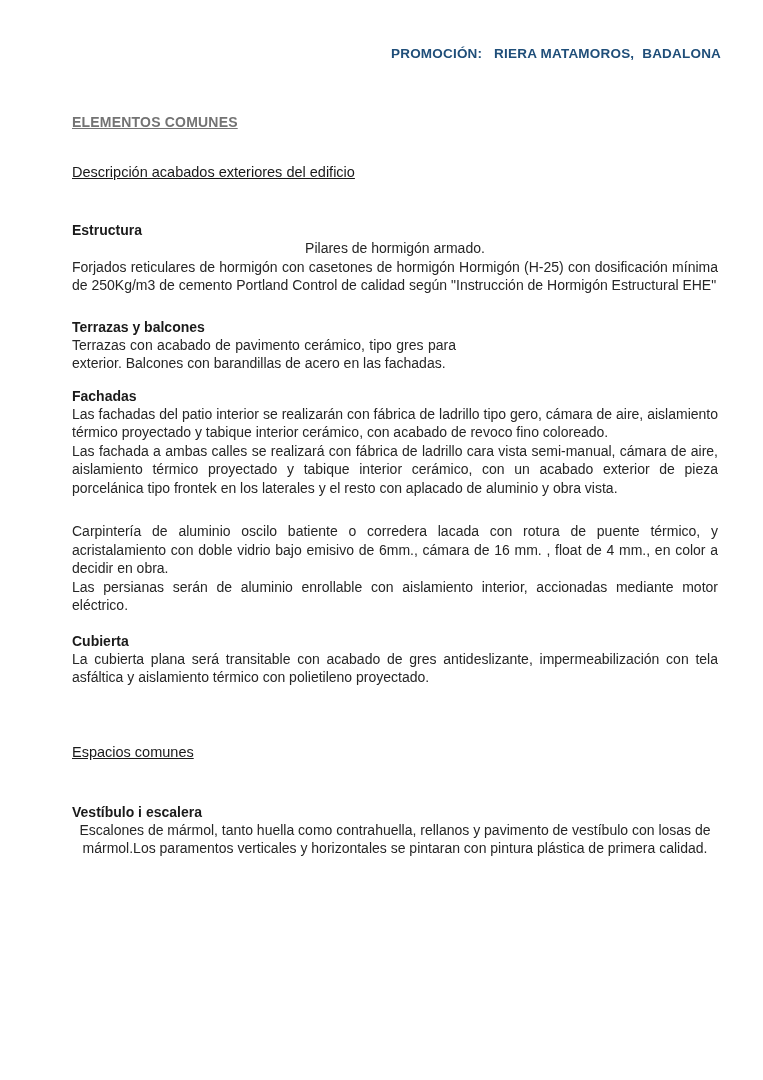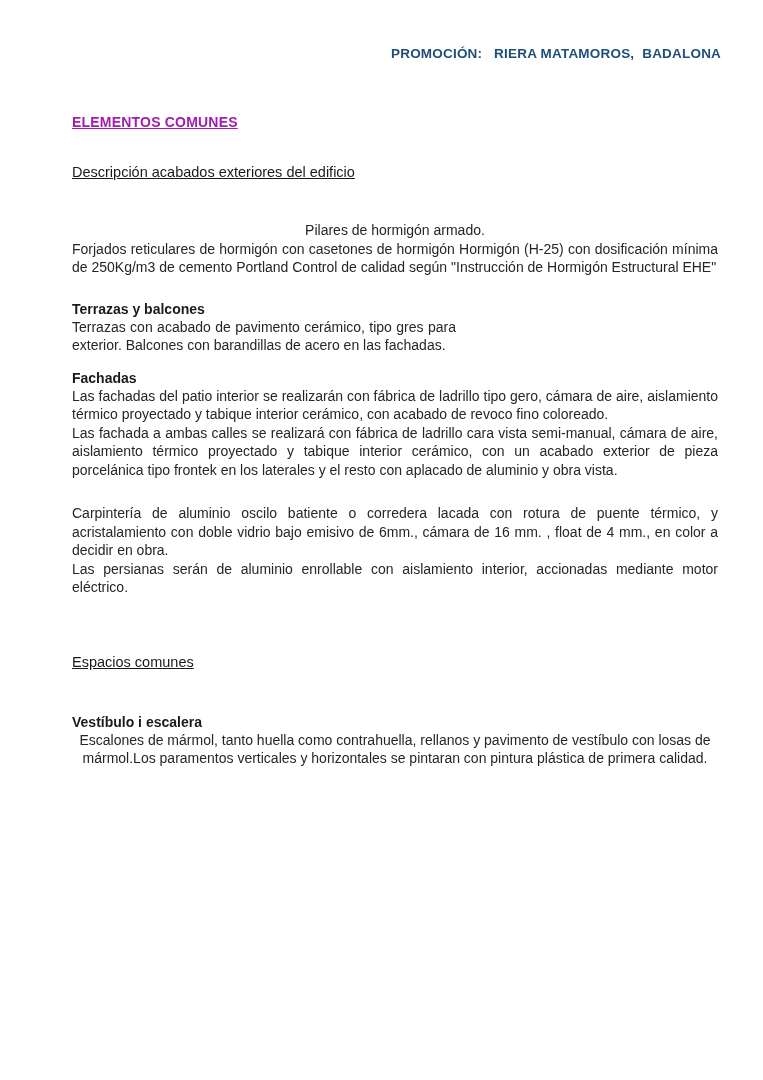--- a/index.html
+++ b/index.html
@@ -27,21 +27,21 @@
     white-space: pre;
     color: #1f4e79;
     padding-left: 8px;
   }
   .main-heading {
     margin-top: 53px;
     font-size: 14px;
     font-weight: bold;
     text-decoration: underline;
     letter-spacing: 0.2px;
-    color: #a21caf;
+    color: #737373;
   }
   .sub-heading {
     margin-top: 34px;
     font-size: 14.5px;
     text-decoration: underline;
     color: #1a1a1a;
   }
   .section-title {
     font-size: 14px;
     font-weight: bold;
@@ -75,40 +75,45 @@
 
 <div class="page">
 
   <div class="promo-header">PROMOCIÓN:   RIERA MATAMOROS,  BADALONA</div>
 
   <div class="main-heading">ELEMENTOS COMUNES</div>
 
   <div class="sub-heading">Descripción acabados exteriores del edificio</div>
 
   <div class="section sec-estructura">
+    <div class="section-title">Estructura</div>
     <p class="body-text no-justify">Pilares de hormigón armado.</p>
     <p class="body-text">Forjados reticulares de hormigón con casetones de hormigón Hormigón (H-25) con dosificación mínima de 250Kg/m3 de cemento Portland Control de calidad según "Instrucción de Hormigón Estructural EHE"</p>
   </div>
 
   <div class="section sec-terrazas">
     <div class="section-title">Terrazas y balcones</div>
     <p class="body-text">Terrazas con acabado de pavimento cerámico, tipo gres para exterior. Balcones con barandillas de acero en las fachadas.</p>
   </div>
 
   <div class="section sec-fachadas">
     <div class="section-title">Fachadas</div>
     <p class="body-text">Las fachadas del patio interior se realizarán con fábrica de ladrillo tipo gero, cámara de aire, aislamiento térmico proyectado y tabique interior cerámico, con acabado de revoco fino coloreado.</p>
     <p class="body-text">Las fachada a ambas calles se realizará con fábrica de ladrillo cara vista semi-manual, cámara de aire, aislamiento térmico proyectado y tabique interior cerámico, con un acabado exterior de pieza porcelánica tipo frontek en los laterales y el resto con aplacado de aluminio y obra vista.</p>
   </div>
 
   <div class="section sec-cerramiento">
     <p class="body-text">Carpintería de aluminio oscilo batiente o corredera lacada con rotura de puente térmico, y acristalamiento con doble vidrio bajo emisivo de 6mm., cámara de 16 mm. , float de 4 mm., en color a decidir en obra.</p>
     <p class="body-text">Las persianas serán de aluminio enrollable con aislamiento interior, accionadas mediante motor eléctrico.</p>
   </div>
 
+  <div class="section sec-cubierta">
+    <div class="section-title">Cubierta</div>
+    <p class="body-text">La cubierta plana será transitable con acabado de gres antideslizante, impermeabilización con tela asfáltica y aislamiento térmico con polietileno  proyectado.</p>
+  </div>
 
   <div class="espacios-heading">Espacios comunes</div>
 
   <div class="section sec-vestibulo">
     <div class="section-title">Vestíbulo i escalera</div>
     <p class="body-text no-justify">Escalones de mármol, tanto huella como contrahuella, rellanos y pavimento de vestíbulo con losas de mármol.Los paramentos verticales y horizontales se pintaran con pintura plástica de primera calidad.</p>
   </div>
 
 </div>
 

